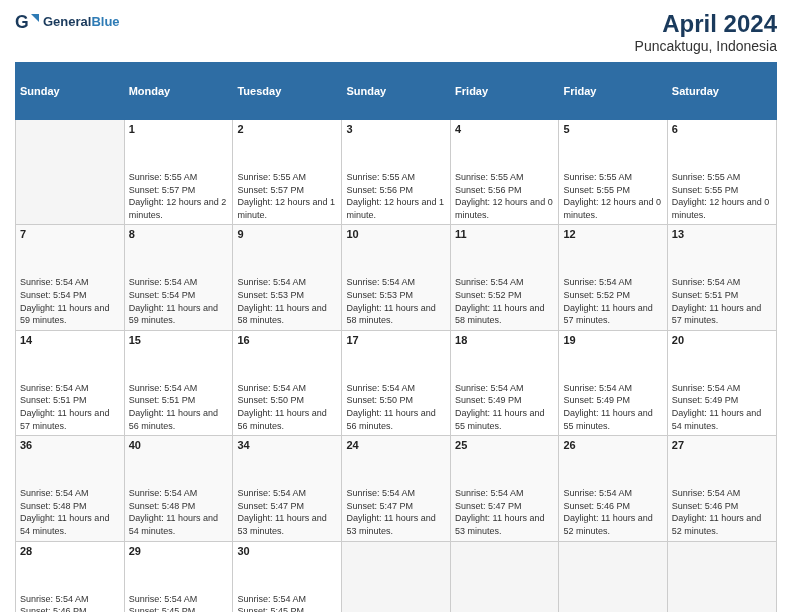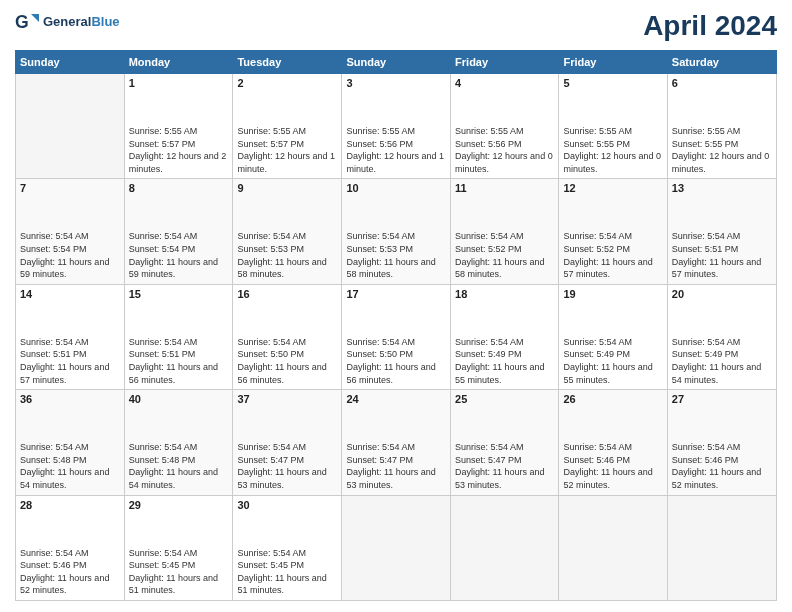--- a/index.html
+++ b/index.html
@@ -26,37 +26,37 @@
       gap: 4px;
     }
     .logo-icon {
       width: 24px;
       height: 24px;
     }
     .title-block {
       text-align: right;
     }
     .month-title {
-      font-size: 28px;
+      font-size: 24px;
       font-weight: bold;
       color: #1a3a5c;
     }
     .subtitle {
       font-size: 14px;
       color: #333;
     }
     table {
       width: 100%;
       border-collapse: collapse;
       font-size: 10px;
     }
     thead tr th {
       background-color: #2e6da4;
       color: #fff;
-      padding: 5px 4px;
+      padding: 22px 4px;
       text-align: left;
       font-size: 11px;
       border: 1px solid #2e6da4;
     }
     tbody tr td {
       border: 1px solid #ccc;
       padding: 3px 4px;
       vertical-align: top;
       width: 113px;
       height: 80px;
@@ -93,20 +93,21 @@
         <polygon points="20,5 30,5 30,15" fill="#2e7bb5"></polygon>
       </svg>
       <div>
         <div style="font-size:13px; font-weight:bold; color:#1a3a5c; line-height:1.1;">
           <span>General</span><span style="color:#2e7bb5;">Blue</span>
         </div>
       </div>
     </div>
     <div class="title-block">
       <div class="month-title">April 2024</div>
+      <div class="subtitle">Puncaktugu, Indonesia</div>
     </div>
   </div>
 
   <table>
     <thead>
       <tr>
       <th>Sunday</th>
           <th>Monday</th>
           <th>Tuesday</th>
           <th>Sunday</th>
@@ -206,21 +207,21 @@
         <tr>
           <td>
             <span class="day-number">36</span>
             <div class="day-info">Sunrise: 5:54 AM<br>Sunset: 5:48 PM<br>Daylight: 11 hours and 54 minutes.</div>
           </td>
           <td>
             <span class="day-number">40</span>
             <div class="day-info">Sunrise: 5:54 AM<br>Sunset: 5:48 PM<br>Daylight: 11 hours and 54 minutes.</div>
           </td>
           <td>
-            <span class="day-number">37</span>
+            <span class="day-number">34</span>
             <div class="day-info">Sunrise: 5:54 AM<br>Sunset: 5:47 PM<br>Daylight: 11 hours and 53 minutes.</div>
           </td>
           <td>
             <span class="day-number">24</span>
             <div class="day-info">Sunrise: 5:54 AM<br>Sunset: 5:47 PM<br>Daylight: 11 hours and 53 minutes.</div>
           </td>
           <td>
             <span class="day-number">25</span>
             <div class="day-info">Sunrise: 5:54 AM<br>Sunset: 5:47 PM<br>Daylight: 11 hours and 53 minutes.</div>
           </td>

